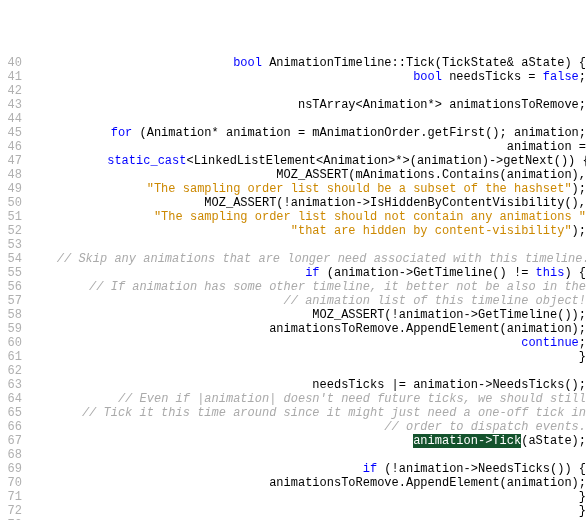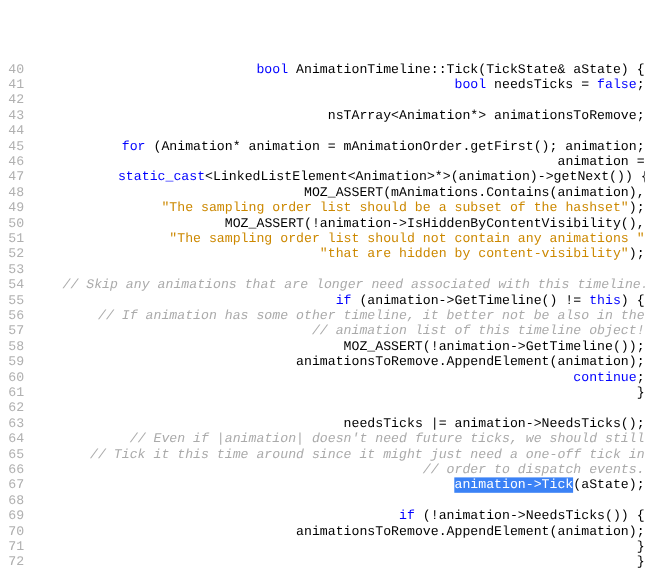--- a/index.html
+++ b/index.html
@@ -19,21 +19,21 @@
     text-align: right;
     color: #b0b0b0;
     padding-right: 6px;
     flex-shrink: 0;
     user-select: none;
   }
   .code { flex: 1; text-align: right; }
   .kw { color: #0000ff; }
   .comment { color: #aaaaaa; font-style: italic; }
   .str { color: #cc8800; }
-  .hl-pink { background: #3b82f6; color: #ffffff; }
+  .hl-pink { background: #14532d; color: #ffffff; }
 </style>
 </head>
 <body>
 
 
 
 <div id="editor"><div class="line"><div class="gutter">40</div><div class="code"><span class="kw">bool</span><span> AnimationTimeline::Tick(TickState&amp; aState) {</span></div></div><div class="line"><div class="gutter">41</div><div class="code"><span>  </span><span class="kw">bool</span><span> needsTicks = </span><span class="kw">false</span><span>;</span></div></div><div class="line"><div class="gutter">42</div><div class="code"><span></span></div></div><div class="line"><div class="gutter">43</div><div class="code"><span>  nsTArray&lt;Animation*&gt; animationsToRemove;</span></div></div><div class="line"><div class="gutter">44</div><div class="code"><span></span></div></div><div class="line"><div class="gutter">45</div><div class="code"><span>  </span><span class="kw">for</span><span> (Animation* animation = mAnimationOrder.getFirst(); animation;</span></div></div><div class="line"><div class="gutter">46</div><div class="code"><span>       animation =</span></div></div><div class="line"><div class="gutter">47</div><div class="code"><span>           </span><span class="kw">static_cast</span><span>&lt;LinkedListElement&lt;Animation&gt;*&gt;(animation)-&gt;getNext()) {</span></div></div><div class="line"><div class="gutter">48</div><div class="code"><span>    MOZ_ASSERT(mAnimations.Contains(animation),</span></div></div><div class="line"><div class="gutter">49</div><div class="code"><span>               </span><span class="str">"The sampling order list should be a subset of the hashset"</span><span>);</span></div></div><div class="line"><div class="gutter">50</div><div class="code"><span>    MOZ_ASSERT(!animation-&gt;IsHiddenByContentVisibility(),</span></div></div><div class="line"><div class="gutter">51</div><div class="code"><span>               </span><span class="str">"The sampling order list should not contain any animations "</span></div></div><div class="line"><div class="gutter">52</div><div class="code"><span>               </span><span class="str">"that are hidden by content-visibility"</span><span>);</span></div></div><div class="line"><div class="gutter">53</div><div class="code"><span></span></div></div><div class="line"><div class="gutter">54</div><div class="code"><span>    </span><span class="comment">// Skip any animations that are longer need associated with this timeline.</span></div></div><div class="line"><div class="gutter">55</div><div class="code"><span>    </span><span class="kw">if</span><span> (animation-&gt;GetTimeline() != </span><span class="kw">this</span><span>) {</span></div></div><div class="line"><div class="gutter">56</div><div class="code"><span>      </span><span class="comment">// If animation has some other timeline, it better not be also in the</span></div></div><div class="line"><div class="gutter">57</div><div class="code"><span>      </span><span class="comment">// animation list of this timeline object!</span></div></div><div class="line"><div class="gutter">58</div><div class="code"><span>      MOZ_ASSERT(!animation-&gt;GetTimeline());</span></div></div><div class="line"><div class="gutter">59</div><div class="code"><span>      animationsToRemove.AppendElement(animation);</span></div></div><div class="line"><div class="gutter">60</div><div class="code"><span>      </span><span class="kw">continue</span><span>;</span></div></div><div class="line"><div class="gutter">61</div><div class="code"><span>    }</span></div></div><div class="line"><div class="gutter">62</div><div class="code"><span></span></div></div><div class="line"><div class="gutter">63</div><div class="code"><span>    needsTicks |= animation-&gt;NeedsTicks();</span></div></div><div class="line"><div class="gutter">64</div><div class="code"><span>    </span><span class="comment">// Even if |animation| doesn't need future ticks, we should still</span></div></div><div class="line"><div class="gutter">65</div><div class="code"><span>    </span><span class="comment">// Tick it this time around since it might just need a one-off tick in</span></div></div><div class="line"><div class="gutter">66</div><div class="code"><span>    </span><span class="comment">// order to dispatch events.</span></div></div><div class="line"><div class="gutter">67</div><div class="code"><span>    </span><span class="hl-pink">animation-&gt;Tick</span><span>(aState);</span></div></div><div class="line"><div class="gutter">68</div><div class="code"><span></span></div></div><div class="line"><div class="gutter">69</div><div class="code"><span>    </span><span class="kw">if</span><span> (!animation-&gt;NeedsTicks()) {</span></div></div><div class="line"><div class="gutter">70</div><div class="code"><span>      animationsToRemove.AppendElement(animation);</span></div></div><div class="line"><div class="gutter">71</div><div class="code"><span>    }</span></div></div><div class="line"><div class="gutter">72</div><div class="code"><span>  }</span></div></div><div class="line"><div class="gutter">73</div><div class="code"><span></span></div></div></div>
 
 
 

